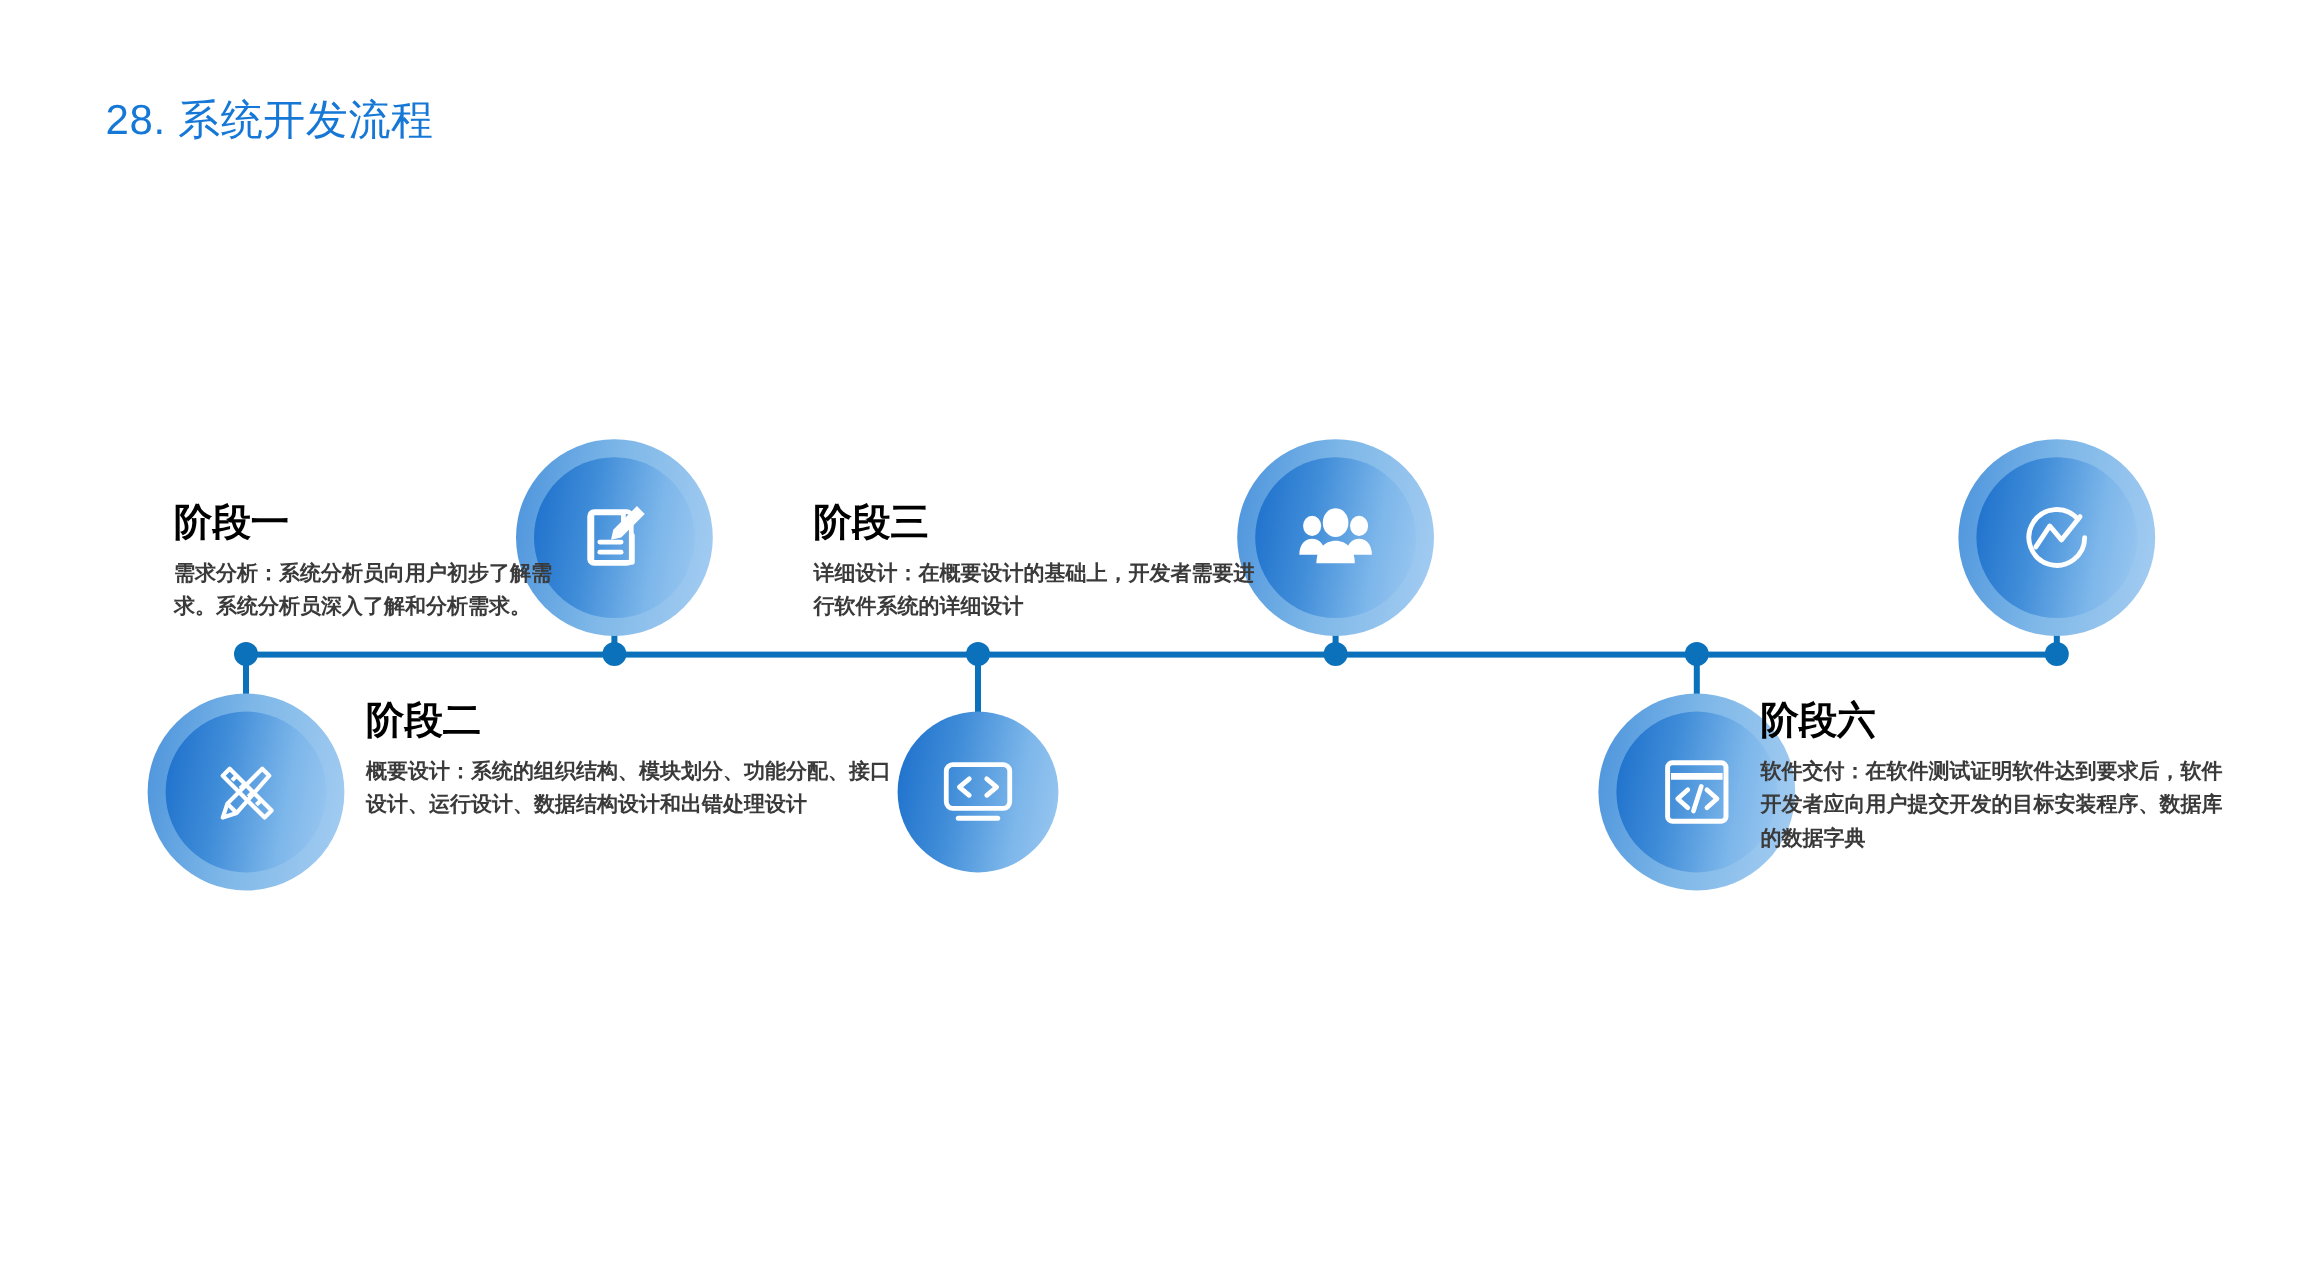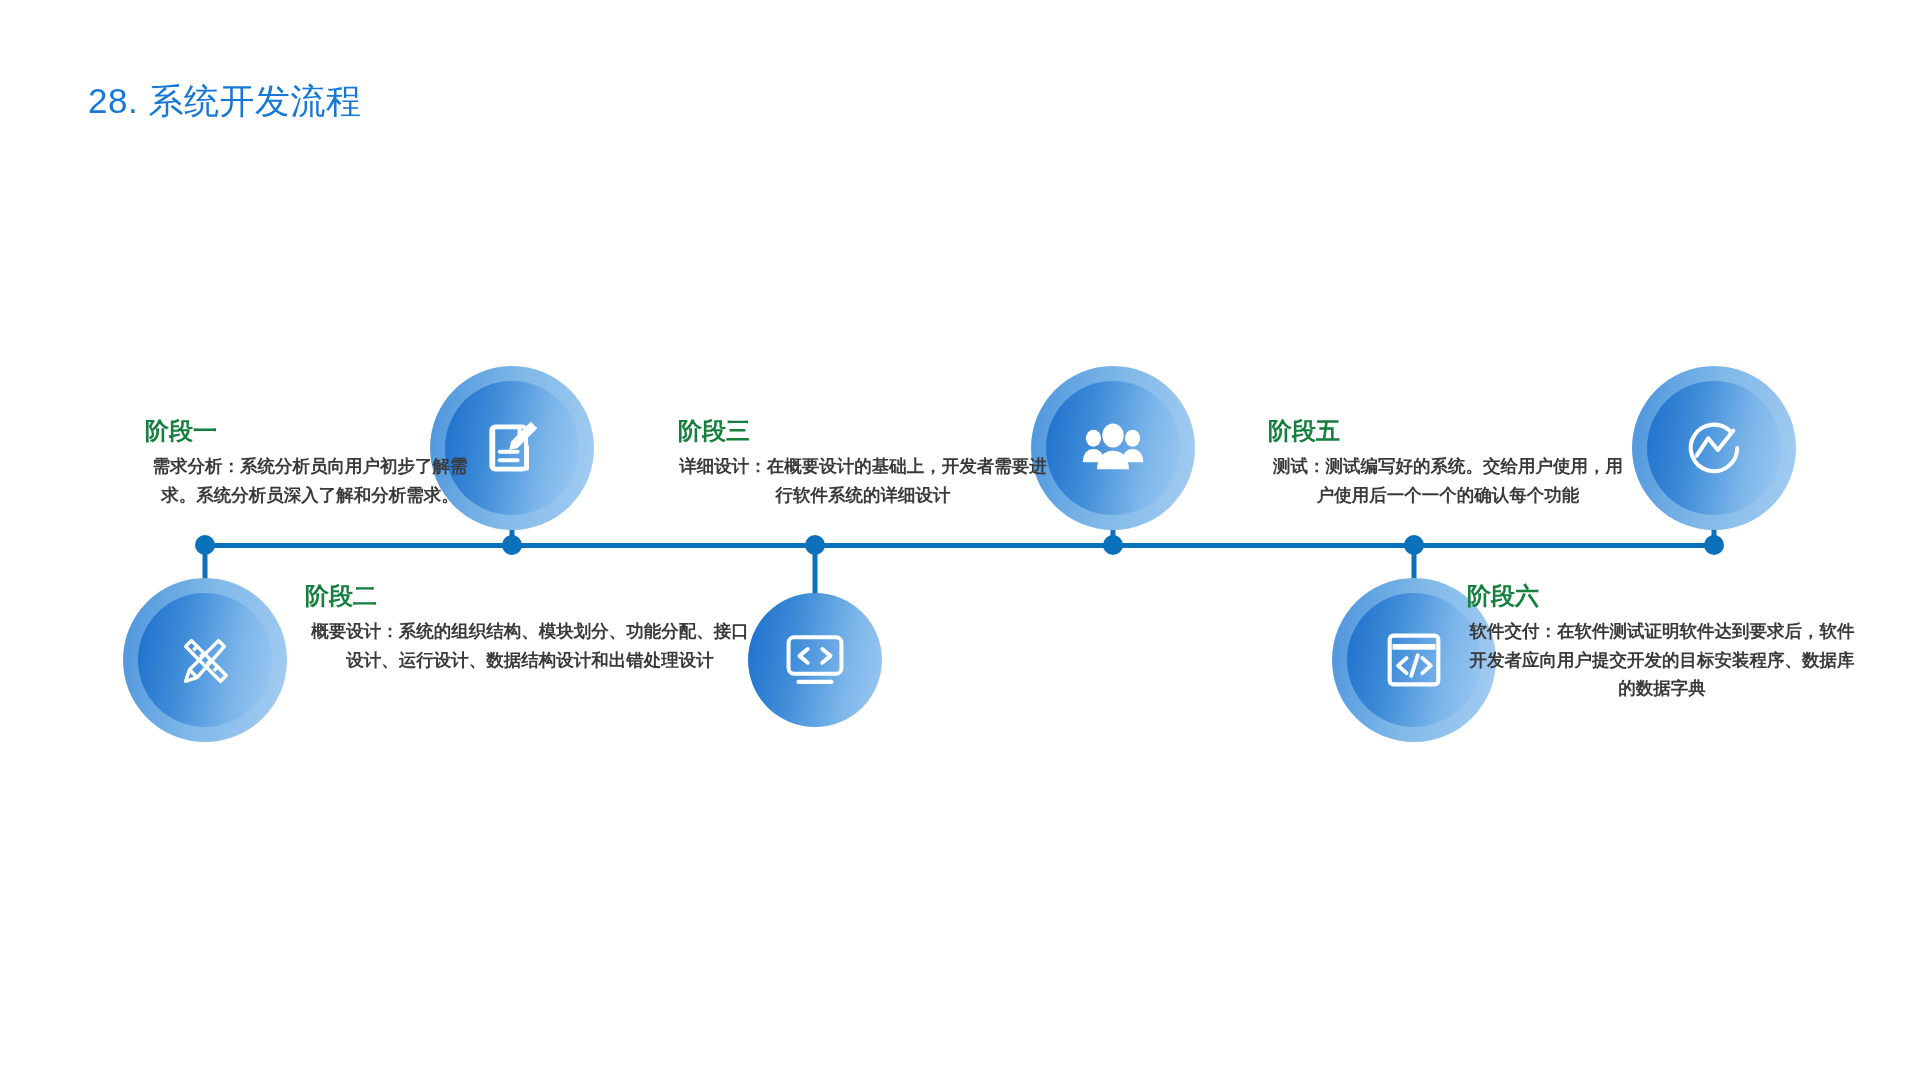--- a/index.html
+++ b/index.html
@@ -91,33 +91,32 @@
     align-items: center;
     justify-content: center;
   }
   .node svg { display: block; }
 
   
   .phase-block {
     position: absolute;
   }
   .phase-title {
-    font-size: 24px;
+    font-size: 32px;
     font-weight: bold;
-    color: #15803d;
+    color: #000000;
     line-height: 1.3;
     margin-bottom: 6px;
     white-space: nowrap;
   }
   .phase-desc {
     font-size: 17.5px;
     font-weight: bold;
     color: #3a3a3a;
     line-height: 1.62;
-    text-align: center;
   }
 </style>
 </head>
 <body>
 
 <div id="slide">
 
   <div id="page-title">28. 系统开发流程</div>
 
   <div id="timeline-axis"></div>
@@ -223,23 +222,19 @@
     <div class="phase-title">阶段三</div>
     <div class="phase-desc">详细设计：在概要设计的基础上，开发者需要进行软件系统的详细设计</div>
   </div>
 
   <div class="phase-block" style="left:305px; top:580px; width:450px;">
     <div class="phase-title">阶段二</div>
     <div class="phase-desc">概要设计：系统的组织结构、模块划分、功能分配、接口设计、运行设计、数据结构设计和出错处理设计</div>
   </div>
 
 
-  <div class="phase-block" style="left:1268px; top:415px; width:360px;">
-    <div class="phase-title">阶段五</div>
-    <div class="phase-desc">测试：测试编写好的系统。交给用户使用，用户使用后一个一个的确认每个功能</div>
-  </div>
 
   <div class="phase-block" style="left:1467px; top:580px; width:390px;">
     <div class="phase-title">阶段六</div>
     <div class="phase-desc">软件交付：在软件测试证明软件达到要求后，软件开发者应向用户提交开发的目标安装程序、数据库的数据字典</div>
   </div>
 
 </div>
 
 </body></html>

